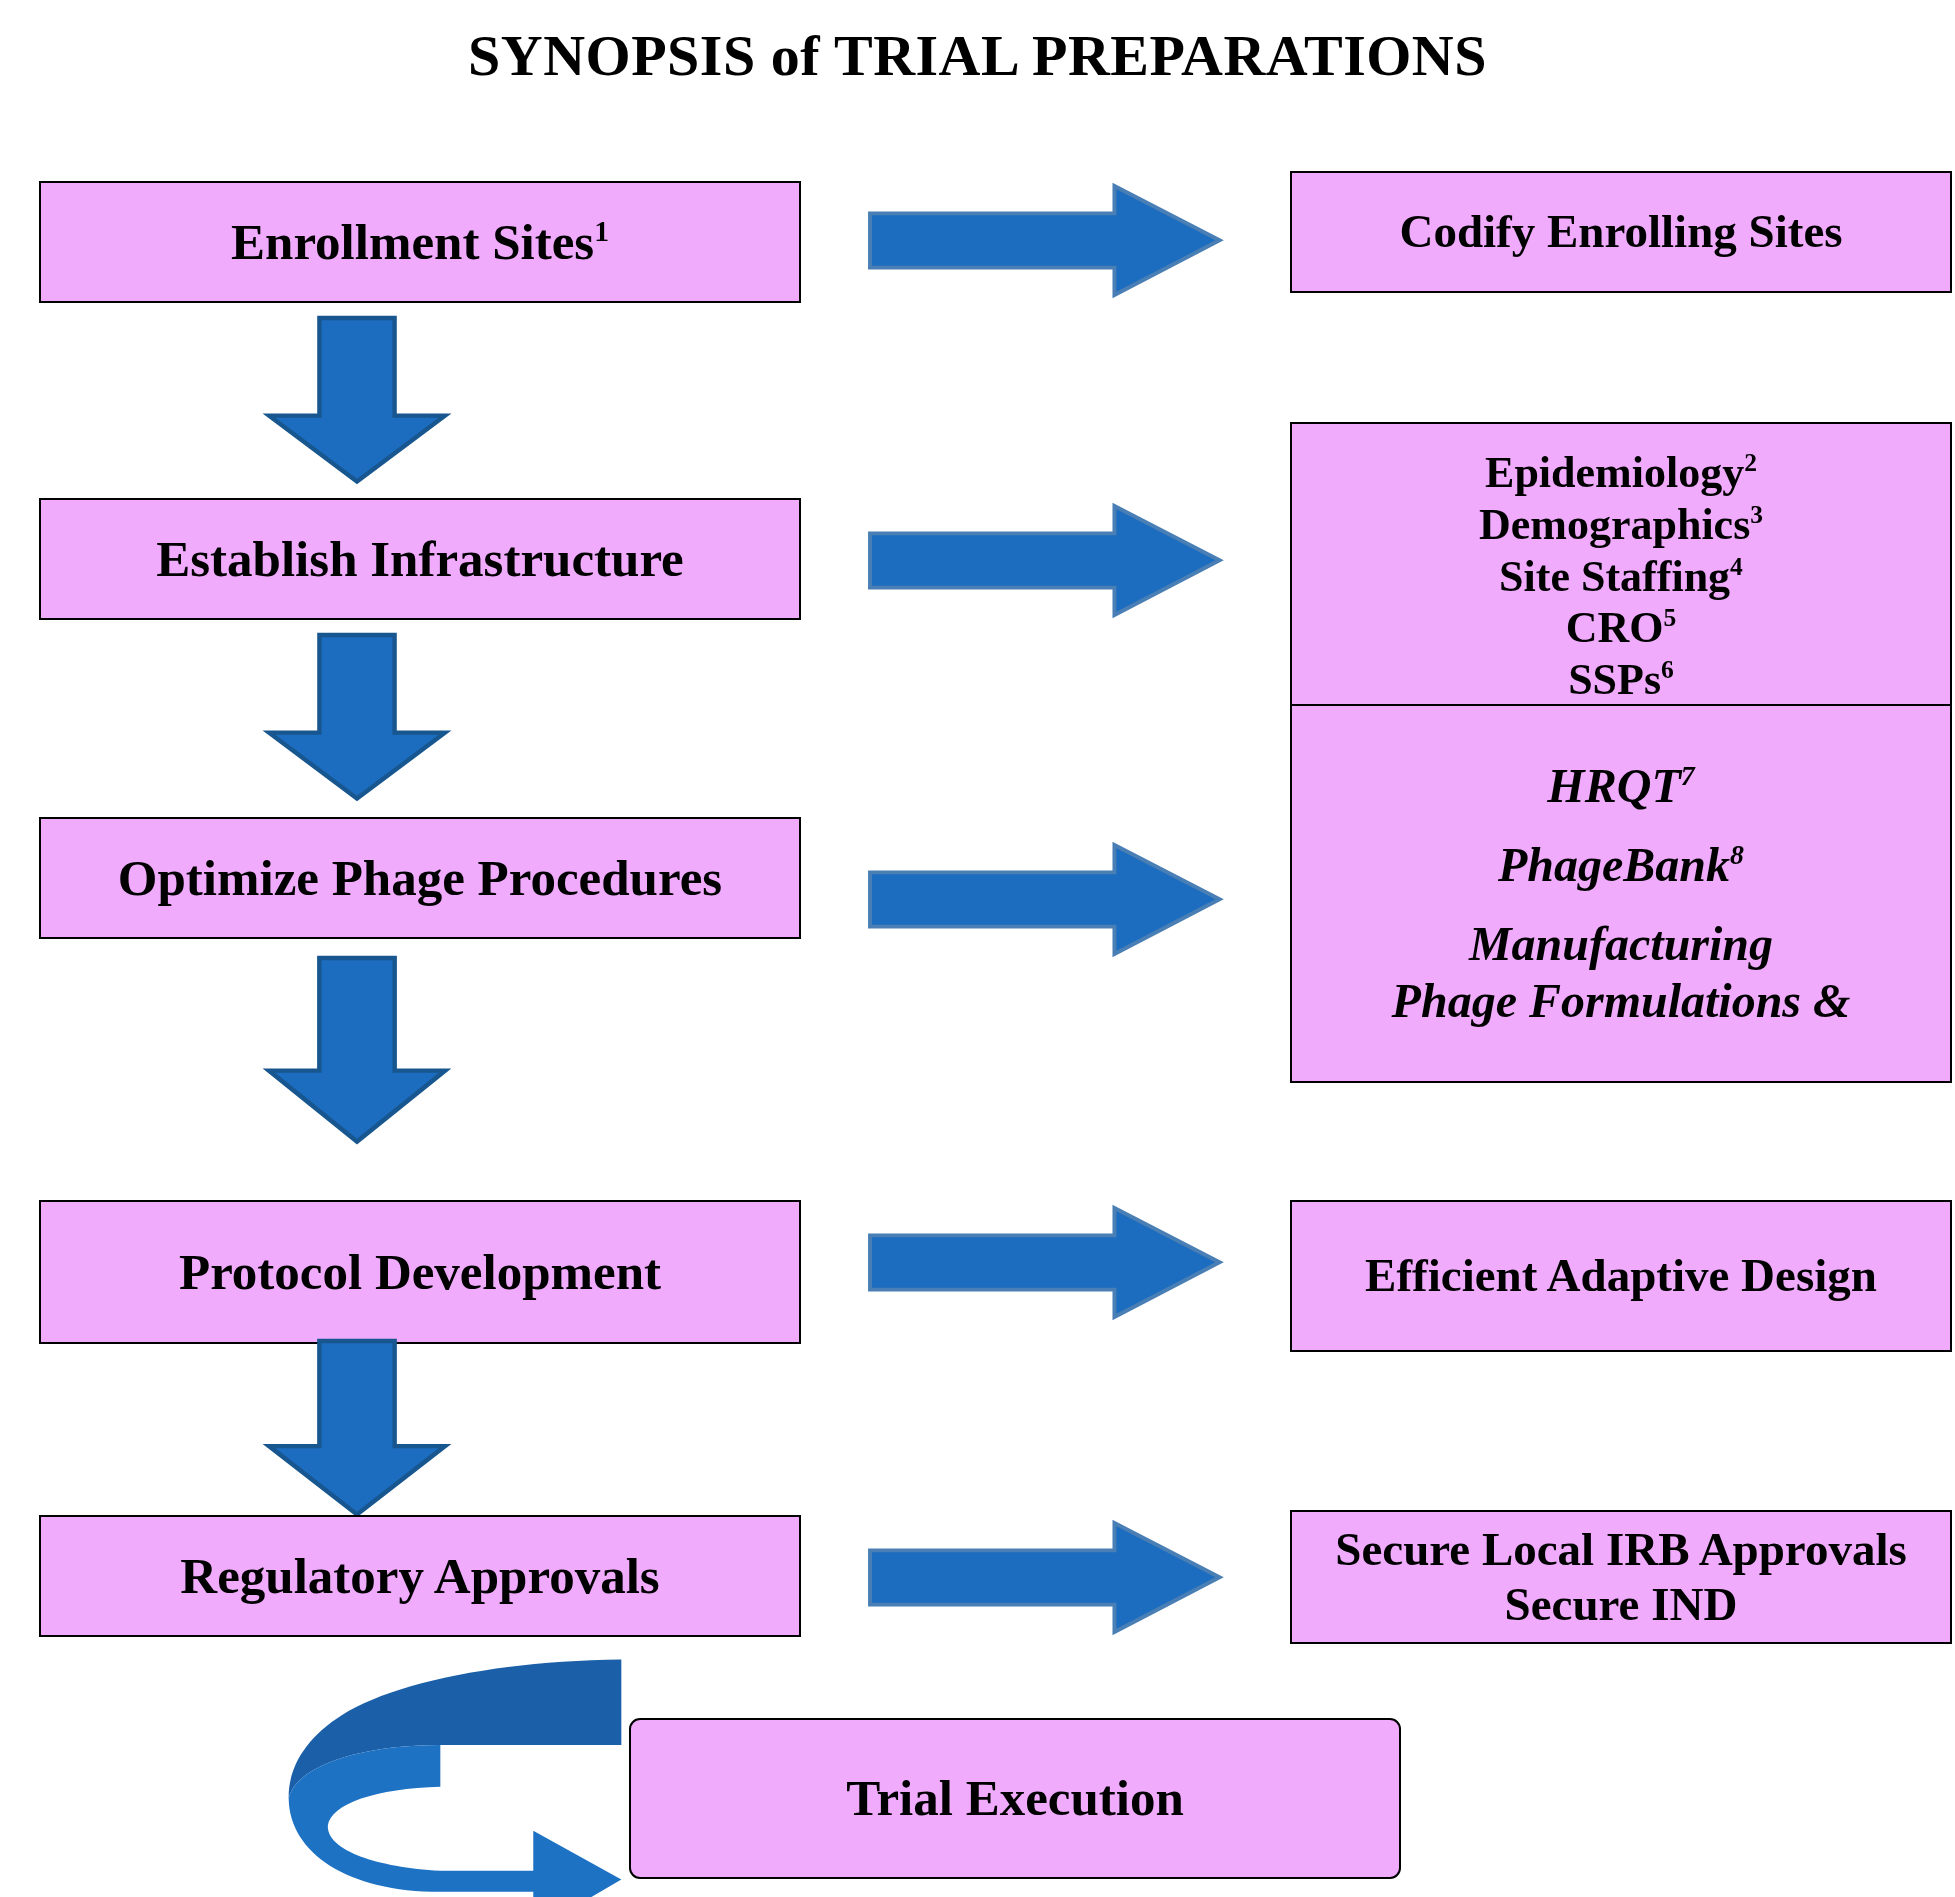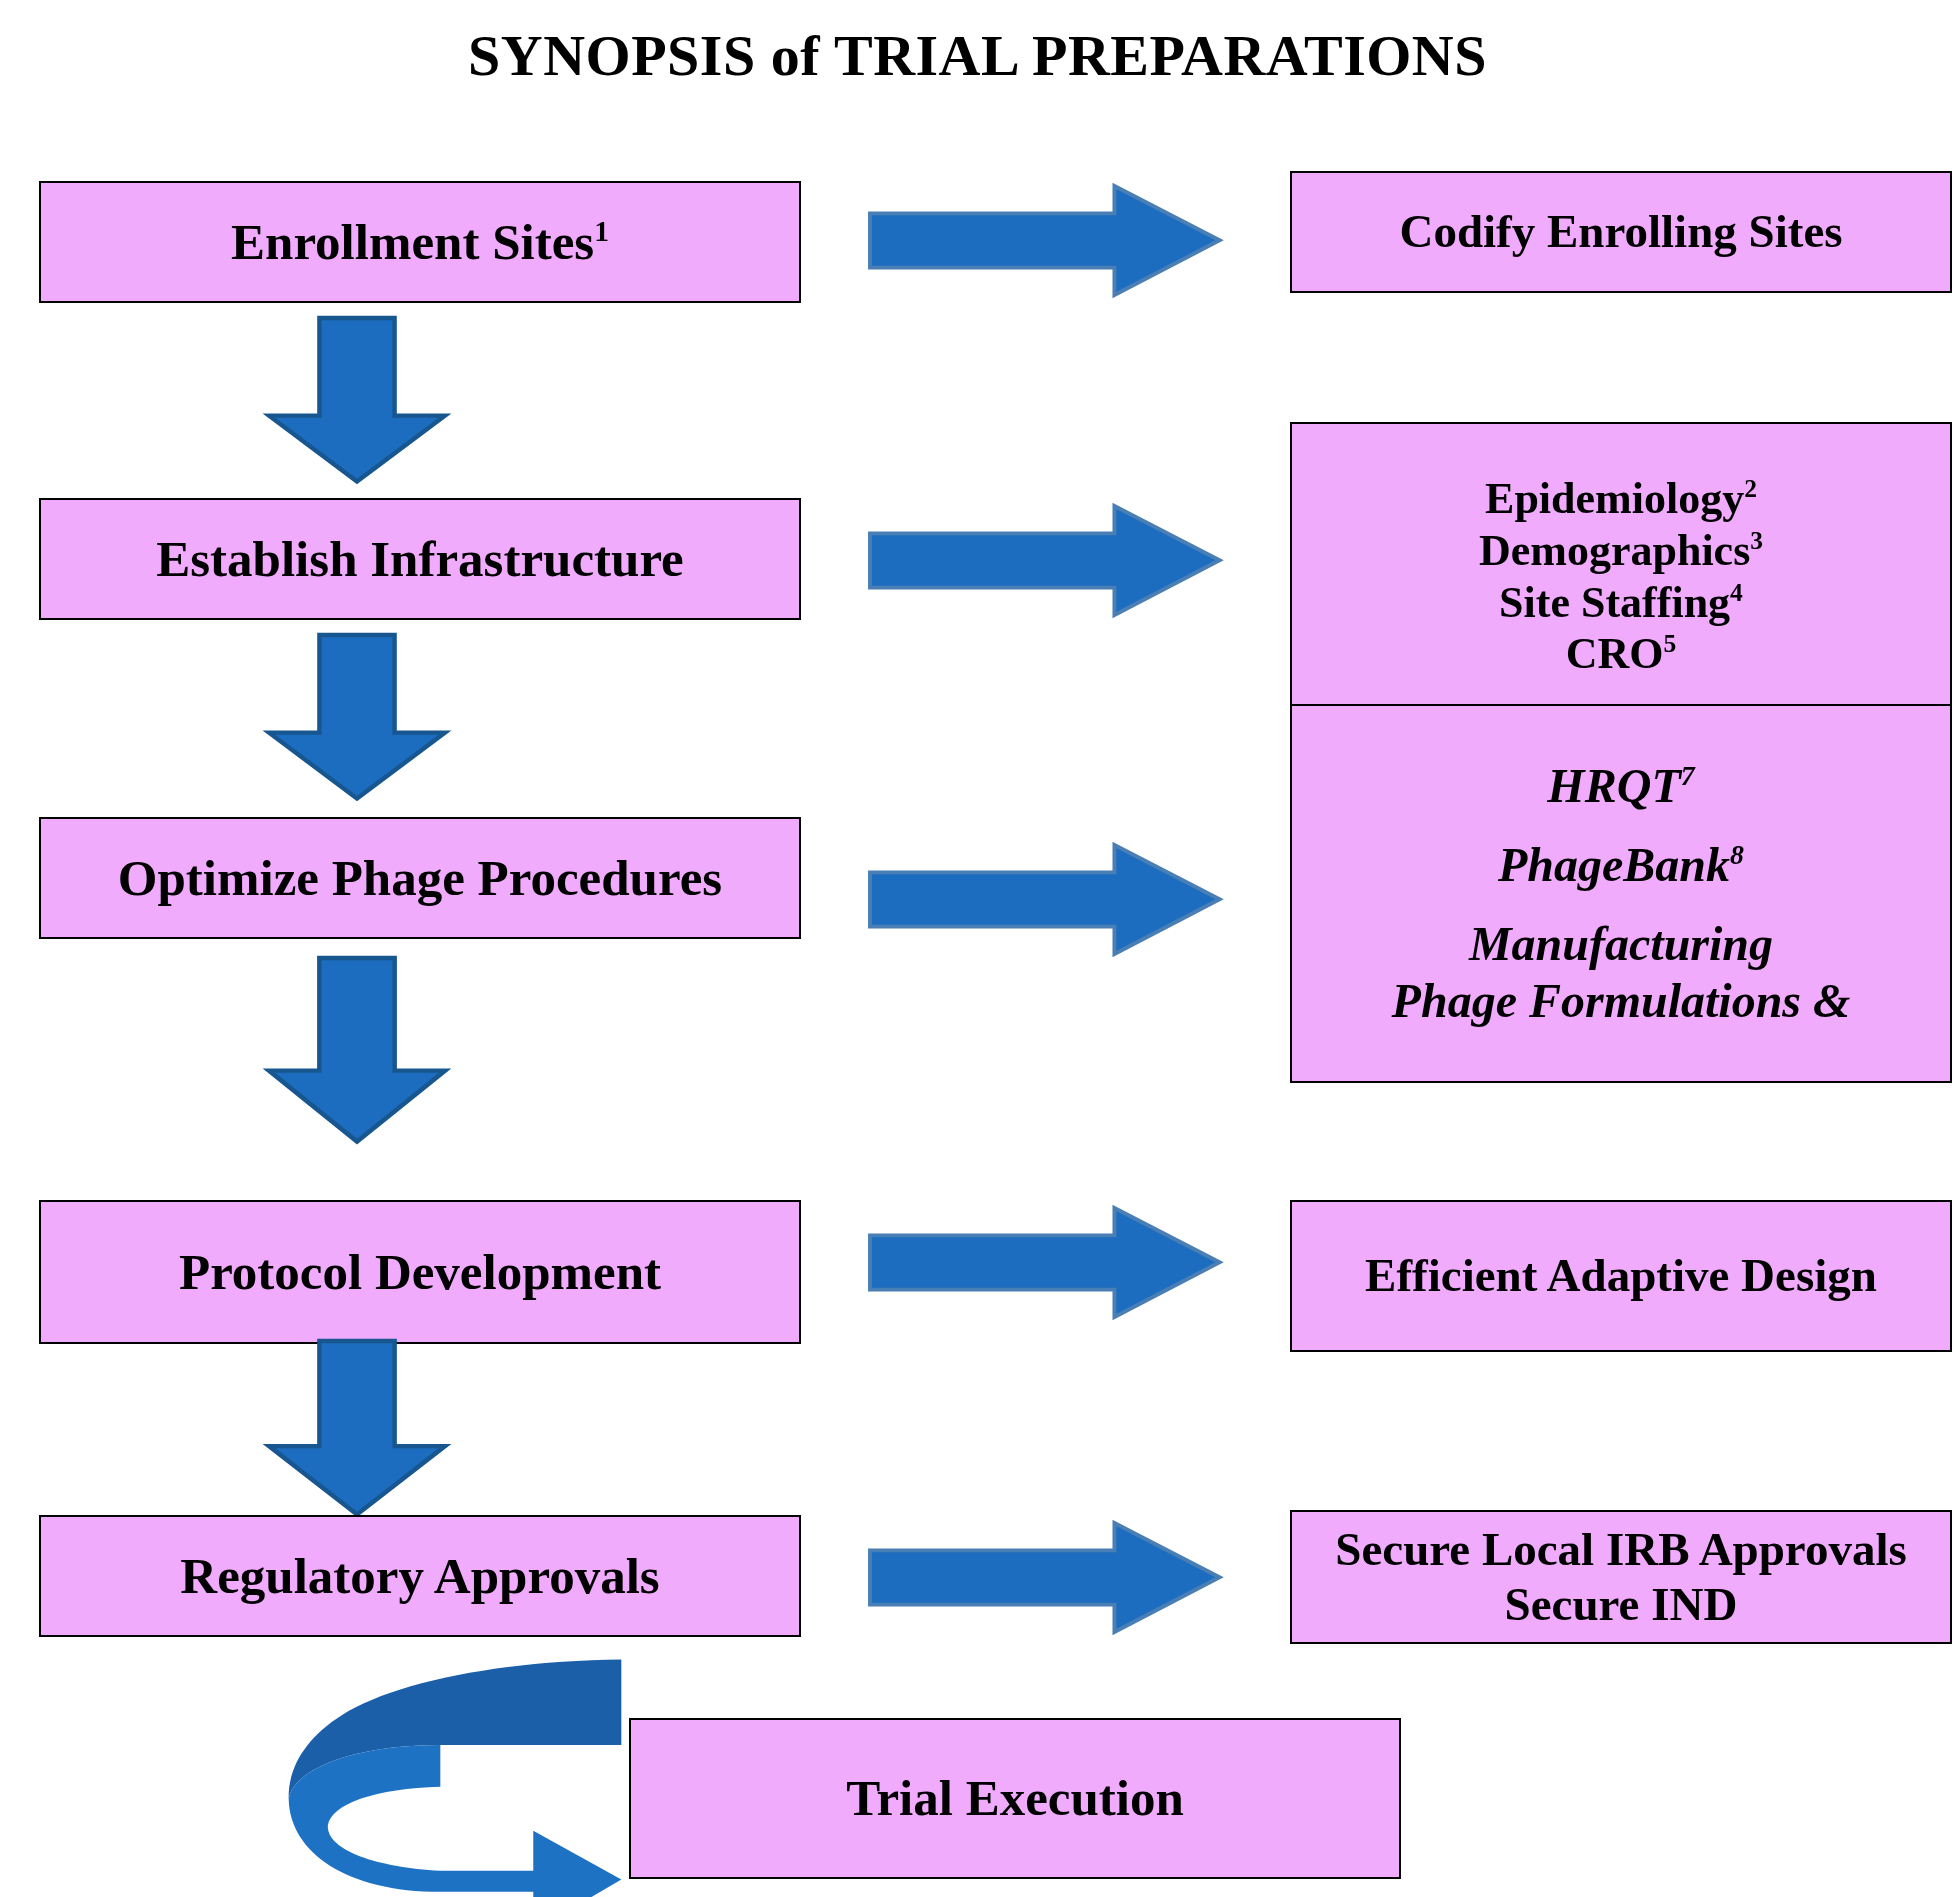--- a/index.html
+++ b/index.html
@@ -99,20 +99,21 @@
   <svg class="arrow-right" style="left:870px;top:503px;width:352px;height:115px;" viewBox="0 0 720 235">
     <polygon points="0,62 500,62 500,6 715,117 500,229 500,173 0,173" fill="#1C6CBF" stroke="#4A7FB5" stroke-width="8" stroke-linejoin="miter"></polygon>
   </svg>
 
   <div class="box r-multi" style="left:1290px;top:422px;width:662px;height:309px;">
     <span class="lines">
       <span class="ln"><span>Epidemiology</span><sup>2</sup></span>
       <span class="ln"><span>Demographics</span><sup>3</sup></span>
       <span class="ln"><span>Site Staffing</span><sup>4</sup></span>
       <span class="ln"><span>CRO</span><sup>5</sup></span>
+      <span class="ln"><span>SSPs</span><sup>6</sup></span>
     </span>
   </div>
 
   <svg class="arrow-down" style="left:264px;top:635px;width:186px;height:166px;" viewBox="0 0 380 340">
     <polygon points="113,0 267,0 267,200 370,200 190,335 10,200 113,200" fill="#1C6CBF" stroke="#17568F" stroke-width="9" stroke-linejoin="miter"></polygon>
   </svg>
 
   <div class="box l-box" style="left:39px;top:817px;width:762px;height:122px;">
     <span class="lines">
       <span class="ln"><span>Optimize Phage Procedures</span><sup></sup></span>
@@ -191,20 +192,20 @@
              C 198 395 300 430 430 437
              L 620 437
              L 620 355
              L 800 455
              L 620 560
              L 620 480
              L 430 480
              C 240 480 122 400 120 290 Z" fill="#1E72C4"></path>
   </svg>
 
-  <div class="box exec-box" style="left:629px;top:1718px;width:772px;height:161px;">
+  <div class="box exec-box" style="left:629px;top:1718px;width:772px;height:161px;border-radius:11px;">
     <span class="lines">
       <span class="ln">Trial Execution</span>
     </span>
   </div>
 
 </div>
 
 
 </body></html>

